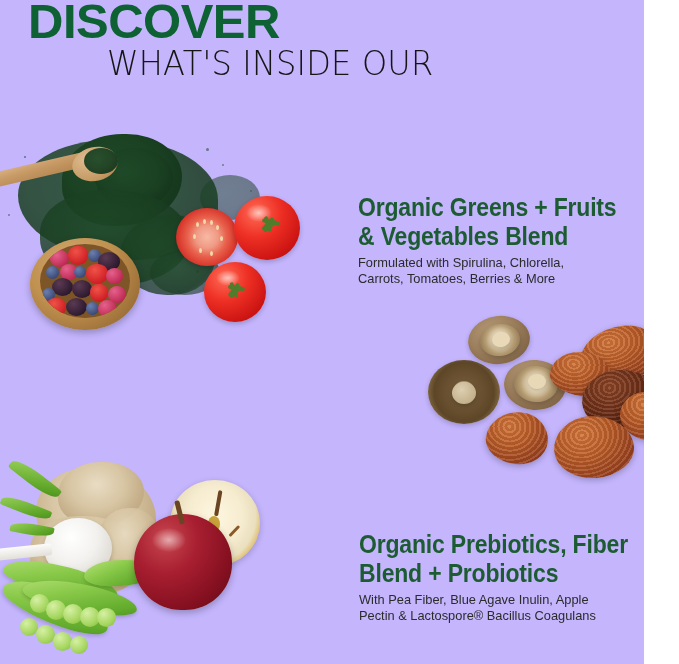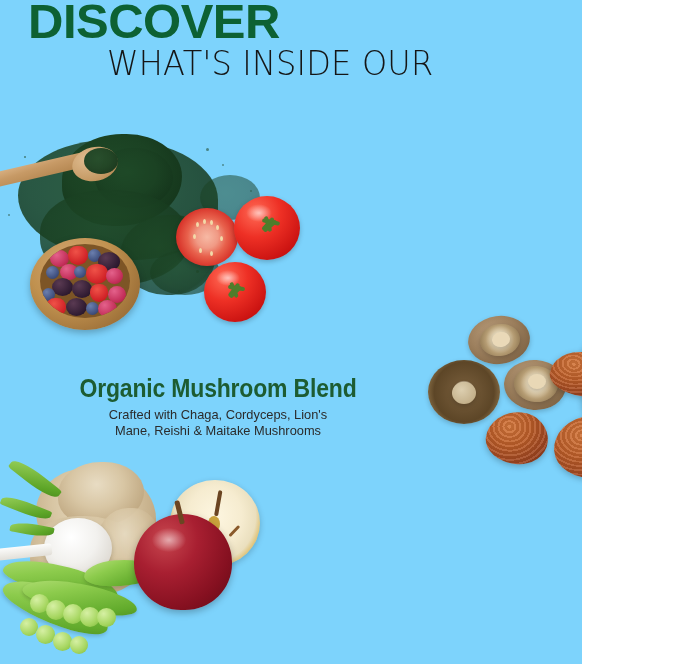--- a/index.html
+++ b/index.html
@@ -3,21 +3,21 @@
 <meta charset="utf-8">
 <style>
   html,body{margin:0;padding:0;}
   body{
     width:679px;height:664px;
     background:#ffffff;
     font-family:"Liberation Sans", sans-serif;
     overflow:hidden;
     position:relative;
   }
-  #stage{position:relative;width:582px;height:664px;background:#7dd3fc;overflow:hidden;}
+  #stage{position:relative;width:644px;height:664px;background:#c4b5fd;overflow:hidden;}
 
   
   .hl-1{
     position:absolute;left:28px;top:-4px;
     font-size:49px;line-height:50px;
     font-weight:bold;letter-spacing:-0.5px;
     color:#0d6133;white-space:nowrap;
     font-family:"Liberation Sans", sans-serif;
   }
   .hl-2{
@@ -263,20 +263,30 @@
     <div class="calyx" style="left:262px;top:94px;width:16px;height:4px;transform:rotate(-40deg);"></div>
 
     <div class="tom" style="left:204px;top:132px;width:62px;height:60px;"></div>
     <div class="tom-gloss" style="left:216px;top:140px;width:24px;height:16px;"></div>
     <div class="calyx" style="left:228px;top:156px;width:17px;height:4px;transform:rotate(8deg);"></div>
     <div class="calyx" style="left:226px;top:158px;width:16px;height:4px;transform:rotate(68deg);"></div>
     <div class="calyx" style="left:226px;top:158px;width:16px;height:4px;transform:rotate(128deg);"></div>
     <div class="calyx" style="left:228px;top:160px;width:15px;height:4px;transform:rotate(-44deg);"></div>
   </div>
 
+  <div class="sec" id="sec-greens">
+    <h2 class="lft" style="color: rgb(29, 92, 50);">
+      <span>Organic Greens + Fruits</span><br>
+      <span>&amp; Vegetables Blend</span>
+    </h2>
+    <p class="lft" style="color: rgb(43, 43, 43);">
+      <span>Formulated with Spirulina, Chlorella,</span><br>
+      <span>Carrots, Tomatoes, Berries &amp; More</span>
+    </p>
+  </div>
 
   <div class="art" style="left:424px;top:312px;width:250px;height:178px;">
 
     <div class="msh-cap msh-brown" style="left:44px;top:4px;width:62px;height:48px;transform:rotate(-8deg);"></div>
     <div class="msh-cap msh-under" style="left:56px;top:12px;width:40px;height:32px;transform:rotate(-8deg);"></div>
     <div class="msh-cap" style="left:68px;top:20px;width:18px;height:15px;background:#ead9b8;border-radius:50%;transform:rotate(-8deg);"></div>
 
     <div class="msh-cap msh-gill" style="left:4px;top:48px;width:72px;height:64px;"></div>
     <div class="msh-cap" style="left:28px;top:70px;width:24px;height:22px;background:radial-gradient(circle at 40% 35%,#ddcfb0,#b9a47c);border-radius:50%;"></div>
 
@@ -297,27 +307,20 @@
       <div class="reishi-ring" style="left:0;top:0;right:0;bottom:0;"></div>
     </div>
     <div class="reishi" style="left:130px;top:104px;width:80px;height:62px;border-radius:46% 54% 50% 50%/52% 54% 46% 48%;transform:rotate(-4deg);">
       <div class="reishi-ring" style="left:0;top:0;right:0;bottom:0;"></div>
     </div>
     <div class="reishi" style="left:62px;top:100px;width:62px;height:52px;border-radius:54% 46% 48% 52%/56% 52% 48% 44%;transform:rotate(6deg);">
       <div class="reishi-ring" style="left:0;top:0;right:0;bottom:0;"></div>
     </div>
   </div>
 
-  <div class="sec" id="sec-mush">
-    <h2 class="ctr" style="color: rgb(29, 92, 50);">Organic Mushroom Blend</h2>
-    <p class="ctr" style="color: rgb(43, 43, 43);">
-      <span>Crafted with Chaga, Cordyceps, Lion's</span><br>
-      <span>Mane, Reishi &amp; Maitake Mushrooms</span>
-    </p>
-  </div>
 
   <div class="art" style="left:0;top:462px;width:290px;height:202px;">
 
     <div class="pp-mound" style="left:36px;top:6px;width:120px;height:100px;border-radius:46% 54% 40% 60%;"></div>
     <div class="pp-mound" style="left:58px;top:0;width:86px;height:64px;border-radius:52% 48% 56% 44%;"></div>
     <div class="pp-mound" style="left:30px;top:54px;width:116px;height:80px;border-radius:44% 56% 50% 50%;"></div>
     <div class="pp-mound" style="left:96px;top:46px;width:64px;height:74px;border-radius:54% 46% 46% 54%;opacity:.9;"></div>
 
     <div class="scoop-cup" style="left:44px;top:56px;width:68px;height:60px;"></div>
     <div class="scoop-handle" style="left:-4px;top:84px;width:56px;height:12px;transform:rotate(-6deg);"></div>
@@ -345,14 +348,24 @@
     <div class="apple-core" style="left:208px;top:54px;width:12px;height:16px;"></div>
     <div class="stem" style="left:214px;top:28px;width:4px;height:26px;transform:rotate(10deg);"></div>
     <div class="stem" style="left:196px;top:60px;width:3px;height:14px;transform:rotate(-48deg);background:#8a5a2b;"></div>
     <div class="stem" style="left:228px;top:60px;width:3px;height:14px;transform:rotate(44deg);background:#8a5a2b;"></div>
 
     <div class="apple" style="left:134px;top:52px;width:98px;height:96px;"></div>
     <div class="apple-gloss" style="left:152px;top:66px;width:34px;height:24px;"></div>
     <div class="stem" style="left:180px;top:38px;width:5px;height:24px;transform:rotate(-14deg);"></div>
   </div>
 
+  <div class="sec" id="sec-pre">
+    <h2 class="lft" style="color: rgb(29, 92, 50);">
+      <span>Organic Prebiotics, Fiber</span><br>
+      <span>Blend + Probiotics</span>
+    </h2>
+    <p class="lft" style="color: rgb(43, 43, 43);">
+      <span>With Pea Fiber, Blue Agave Inulin, Apple</span><br>
+      <span>Pectin &amp; Lactospore® Bacillus Coagulans</span>
+    </p>
+  </div>
 
 </div>
 
 </body></html>

